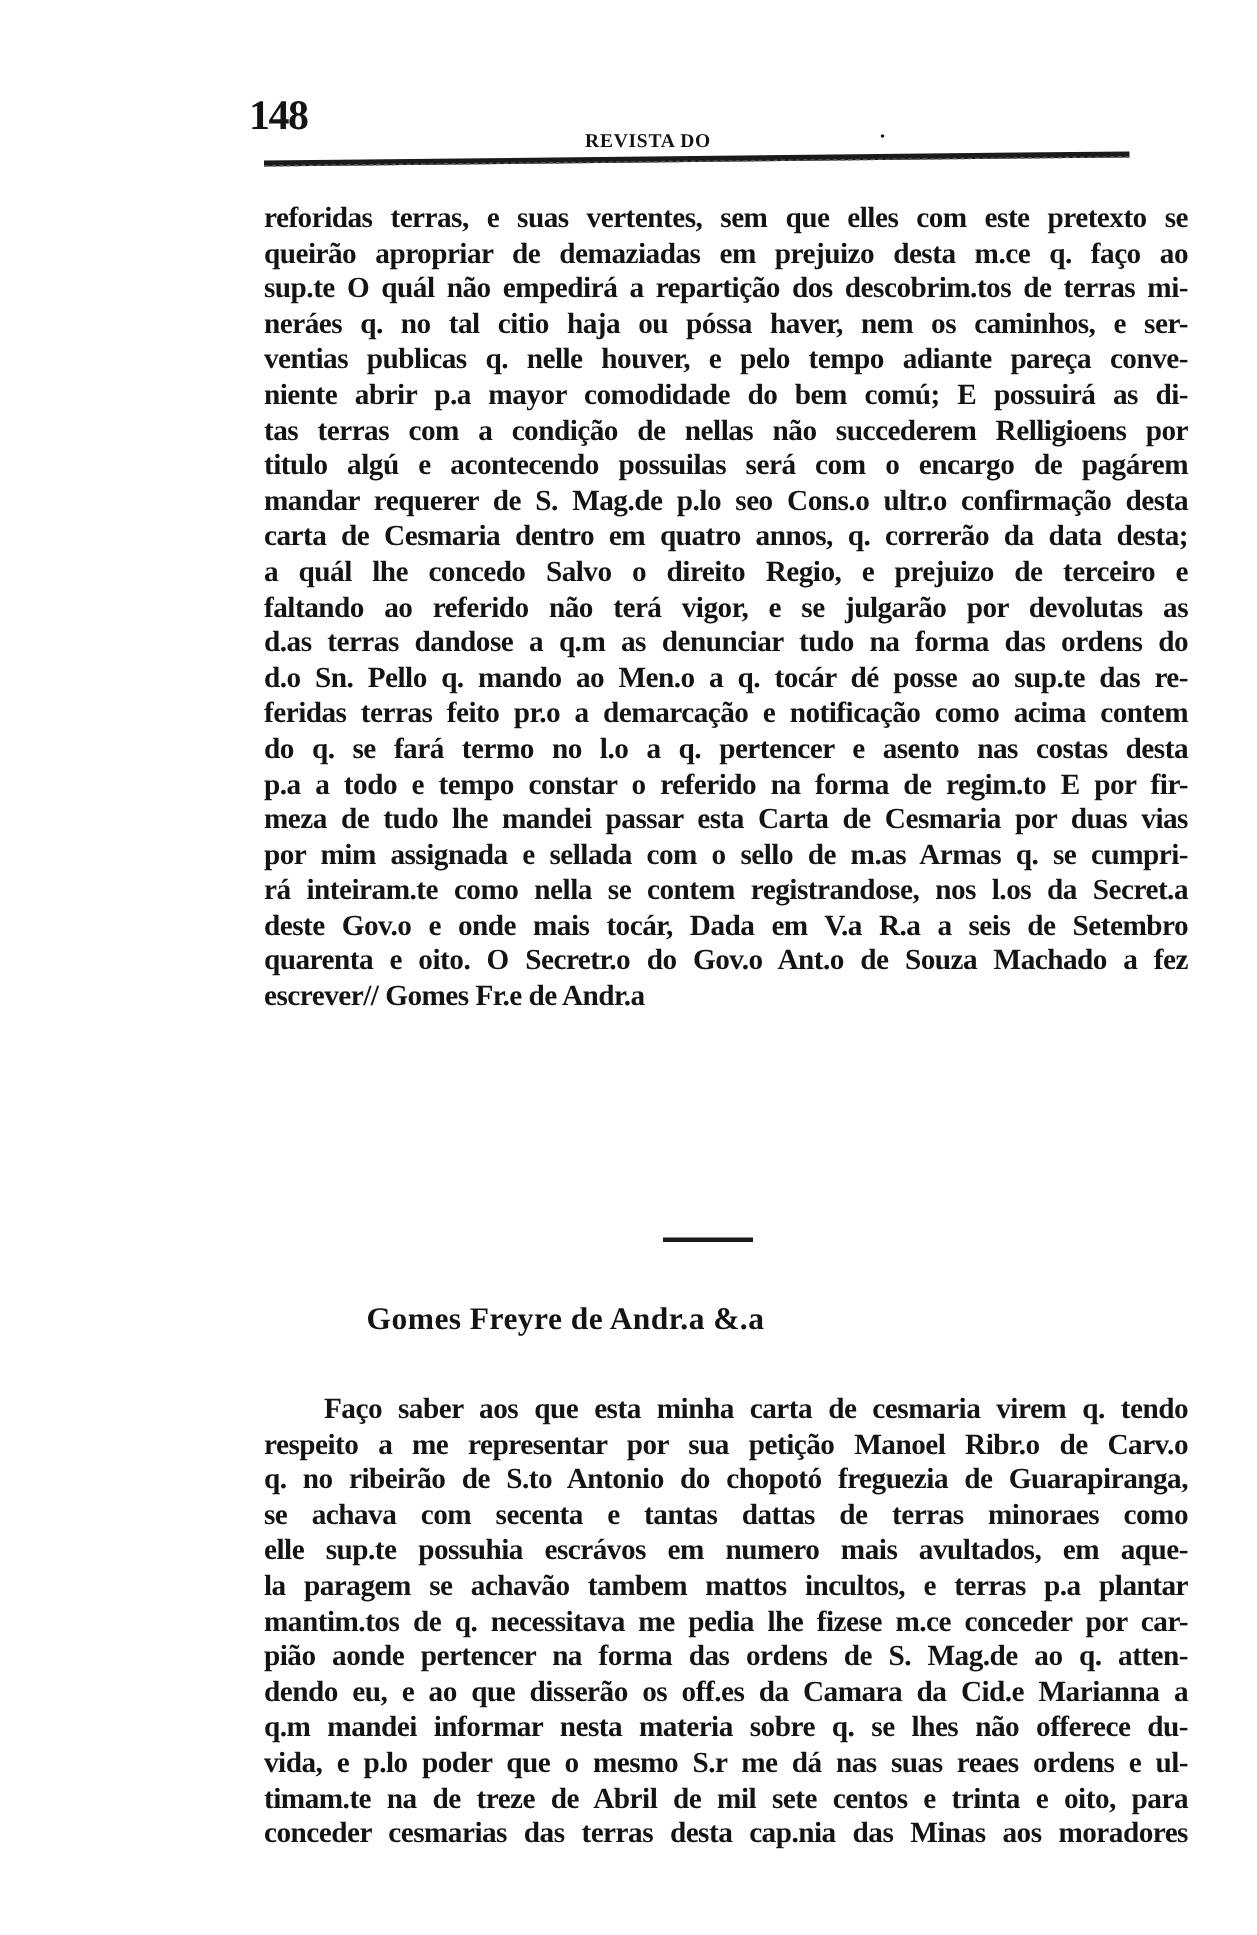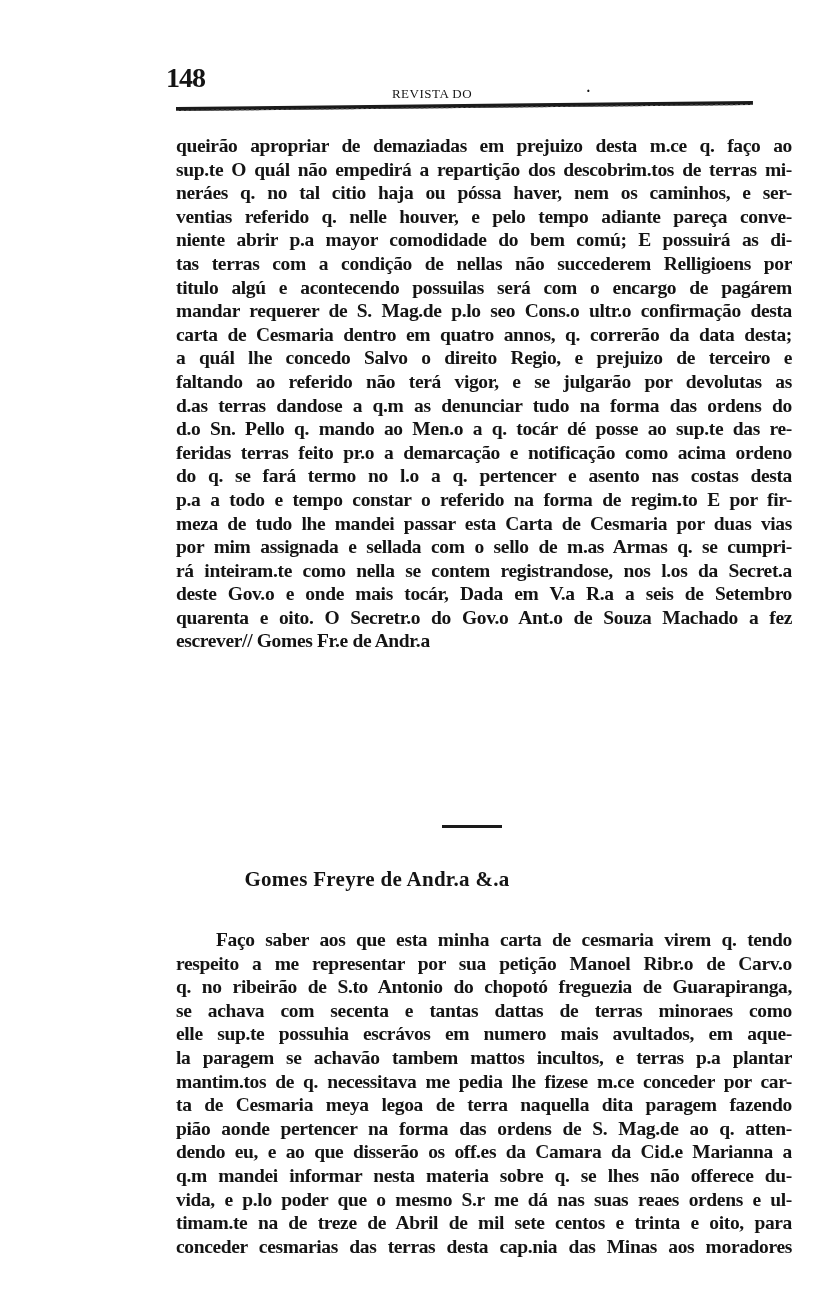--- a/index.html
+++ b/index.html
@@ -1,52 +1,53 @@
 <!DOCTYPE html>
 <html><head>
 <meta charset="utf-8">
 <style>
   html, body { margin:0; padding:0; background:#ffffff; }
   body { width:838px; height:1290px; position:relative; overflow:hidden; color:#141414; }
   .page-num { position:absolute; left:166px; top:62px; font-family:"Liberation Serif", serif; font-weight:bold; font-size:28px; letter-spacing:-1px; }
-  .running-head { position:absolute; left:0; width:838px; top:86px; text-align:center; font-family:"Liberation Serif", serif; font-weight:normal; font-size:13px; letter-spacing:0.5px; padding-left:26px; box-sizing:border-box; }
+  .running-head { position:absolute; left:0; width:838px; top:86px; text-align:center; font-family:"Liberation Serif", serif; font-weight:bold; font-size:13px; letter-spacing:0.5px; padding-left:26px; box-sizing:border-box; }
   .dot { position:absolute; left:586px; top:84px; font-family:"Liberation Serif", serif; font-weight:bold; font-size:14px; }
   .head-rule { position:absolute; left:176px; top:107px; width:577px; height:3px; background:#1a1a1a; border-bottom:1px dashed #555; transform:rotate(-0.6deg); transform-origin:left center; }
   .block { position:absolute; left:176px; width:616px; font-family:"Liberation Serif", serif; font-size:19.5px; }
   .line { height:23.6px; line-height:23.6px; white-space:nowrap; text-align:justify; text-align-last:justify; font-weight:bold; letter-spacing:-0.35px; }
   .line.last { text-align-last:left; }
   .line.indent { padding-left:40px; }
   #block1 { top:134px; }
   .divider { position:absolute; left:442px; top:825px; width:60px; height:3px; background:#1a1a1a; }
   .section-heading { position:absolute; left:0; width:684px; top:867px; text-align:center; font-family:"Liberation Serif", serif; font-weight:bold; font-size:21px; letter-spacing:0.3px; padding-left:70px; box-sizing:border-box; }
   #block2 { top:928px; }
 </style>
 </head>
 <body>
 
 <div class="page-num">148</div>
 <div class="running-head">REVISTA DO</div>
 <div class="dot">·</div>
 <div class="head-rule"></div>
 
 <div id="block1" class="block">
+    <div class="line">reforidas terras, e suas vertentes, sem que elles com este pretexto se</div>
     <div class="line">queirão apropriar de demaziadas em prejuizo desta m.ce q. faço ao</div>
     <div class="line">sup.te O quál não empedirá a repartição dos descobrim.tos de terras mi-</div>
     <div class="line">neráes q. no tal citio haja ou póssa haver, nem os caminhos, e ser-</div>
-    <div class="line">ventias referido q. nelle houver, e pelo tempo adiante pareça conve-</div>
+    <div class="line">ventias publicas q. nelle houver, e pelo tempo adiante pareça conve-</div>
     <div class="line">niente abrir p.a mayor comodidade do bem comú; E possuirá as di-</div>
     <div class="line">tas terras com a condição de nellas não succederem Relligioens por</div>
     <div class="line">titulo algú e acontecendo possuilas será com o encargo de pagárem</div>
     <div class="line">mandar requerer de S. Mag.de p.lo seo Cons.o ultr.o confirmação desta</div>
     <div class="line">carta de Cesmaria dentro em quatro annos, q. correrão da data desta;</div>
     <div class="line">a quál lhe concedo Salvo o direito Regio, e prejuizo de terceiro e</div>
     <div class="line">faltando ao referido não terá vigor, e se julgarão por devolutas as</div>
     <div class="line">d.as terras dandose a q.m as denunciar tudo na forma das ordens do</div>
     <div class="line">d.o Sn. Pello q. mando ao Men.o a q. tocár dé posse ao sup.te das re-</div>
-    <div class="line">feridas terras feito pr.o a demarcação e notificação como acima ordeno</div>
+    <div class="line">feridas terras feito pr.o a demarcação e notificação como acima contem</div>
     <div class="line">do q. se fará termo no l.o a q. pertencer e asento nas costas desta</div>
     <div class="line">p.a a todo e tempo constar o referido na forma de regim.to E por fir-</div>
     <div class="line">meza de tudo lhe mandei passar esta Carta de Cesmaria por duas vias</div>
     <div class="line">por mim assignada e sellada com o sello de m.as Armas q. se cumpri-</div>
     <div class="line">rá inteiram.te como nella se contem registrandose, nos l.os da Secret.a</div>
     <div class="line">deste Gov.o e onde mais tocár, Dada em V.a R.a a seis de Setembro</div>
     <div class="line">quarenta e oito. O Secretr.o do Gov.o Ant.o de Souza Machado a fez</div>
     <div class="line last">escrever// Gomes Fr.e de Andr.a</div>
   </div>
 
@@ -54,20 +55,19 @@
 <div class="section-heading">Gomes Freyre de Andr.a &amp;.a</div>
 
 <div id="block2" class="block">
     <div class="line indent">Faço saber aos que esta minha carta de cesmaria virem q. tendo</div>
     <div class="line">respeito a me representar por sua petição Manoel Ribr.o de Carv.o</div>
     <div class="line">q. no ribeirão de S.to Antonio do chopotó freguezia de Guarapiranga,</div>
     <div class="line">se achava com secenta e tantas dattas de terras minoraes como</div>
     <div class="line">elle sup.te possuhia escrávos em numero mais avultados, em aque-</div>
     <div class="line">la paragem se achavão tambem mattos incultos, e terras p.a plantar</div>
     <div class="line">mantim.tos de q. necessitava me pedia lhe fizese m.ce conceder por car-</div>
-    <div class="line">ta de Cesmaria meya legoa de terra naquella dita paragem fazendo</div>
     <div class="line">pião aonde pertencer na forma das ordens de S. Mag.de ao q. atten-</div>
     <div class="line">dendo eu, e ao que disserão os off.es da Camara da Cid.e Marianna a</div>
     <div class="line">q.m mandei informar nesta materia sobre q. se lhes não offerece du-</div>
     <div class="line">vida, e p.lo poder que o mesmo S.r me dá nas suas reaes ordens e ul-</div>
     <div class="line">timam.te na de treze de Abril de mil sete centos e trinta e oito, para</div>
     <div class="line">conceder cesmarias das terras desta cap.nia das Minas aos moradores</div>
   </div>
 
 </body></html>

